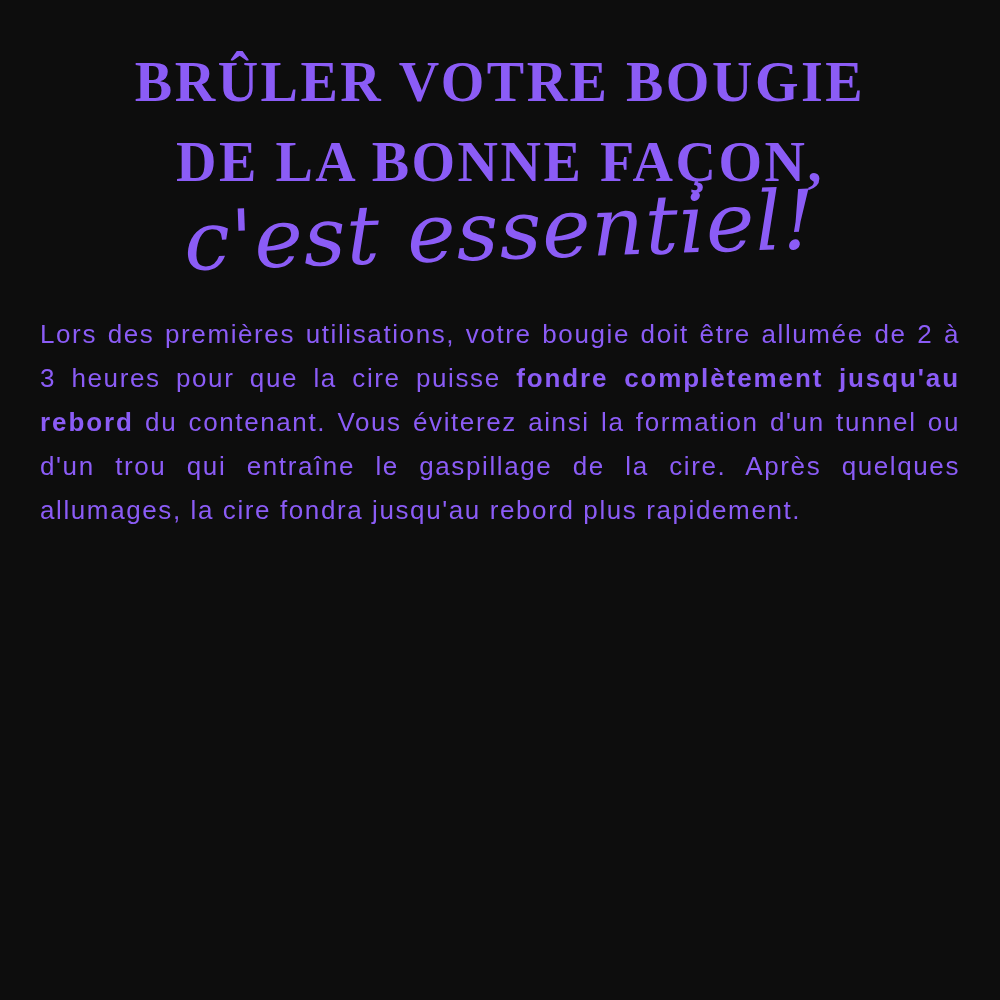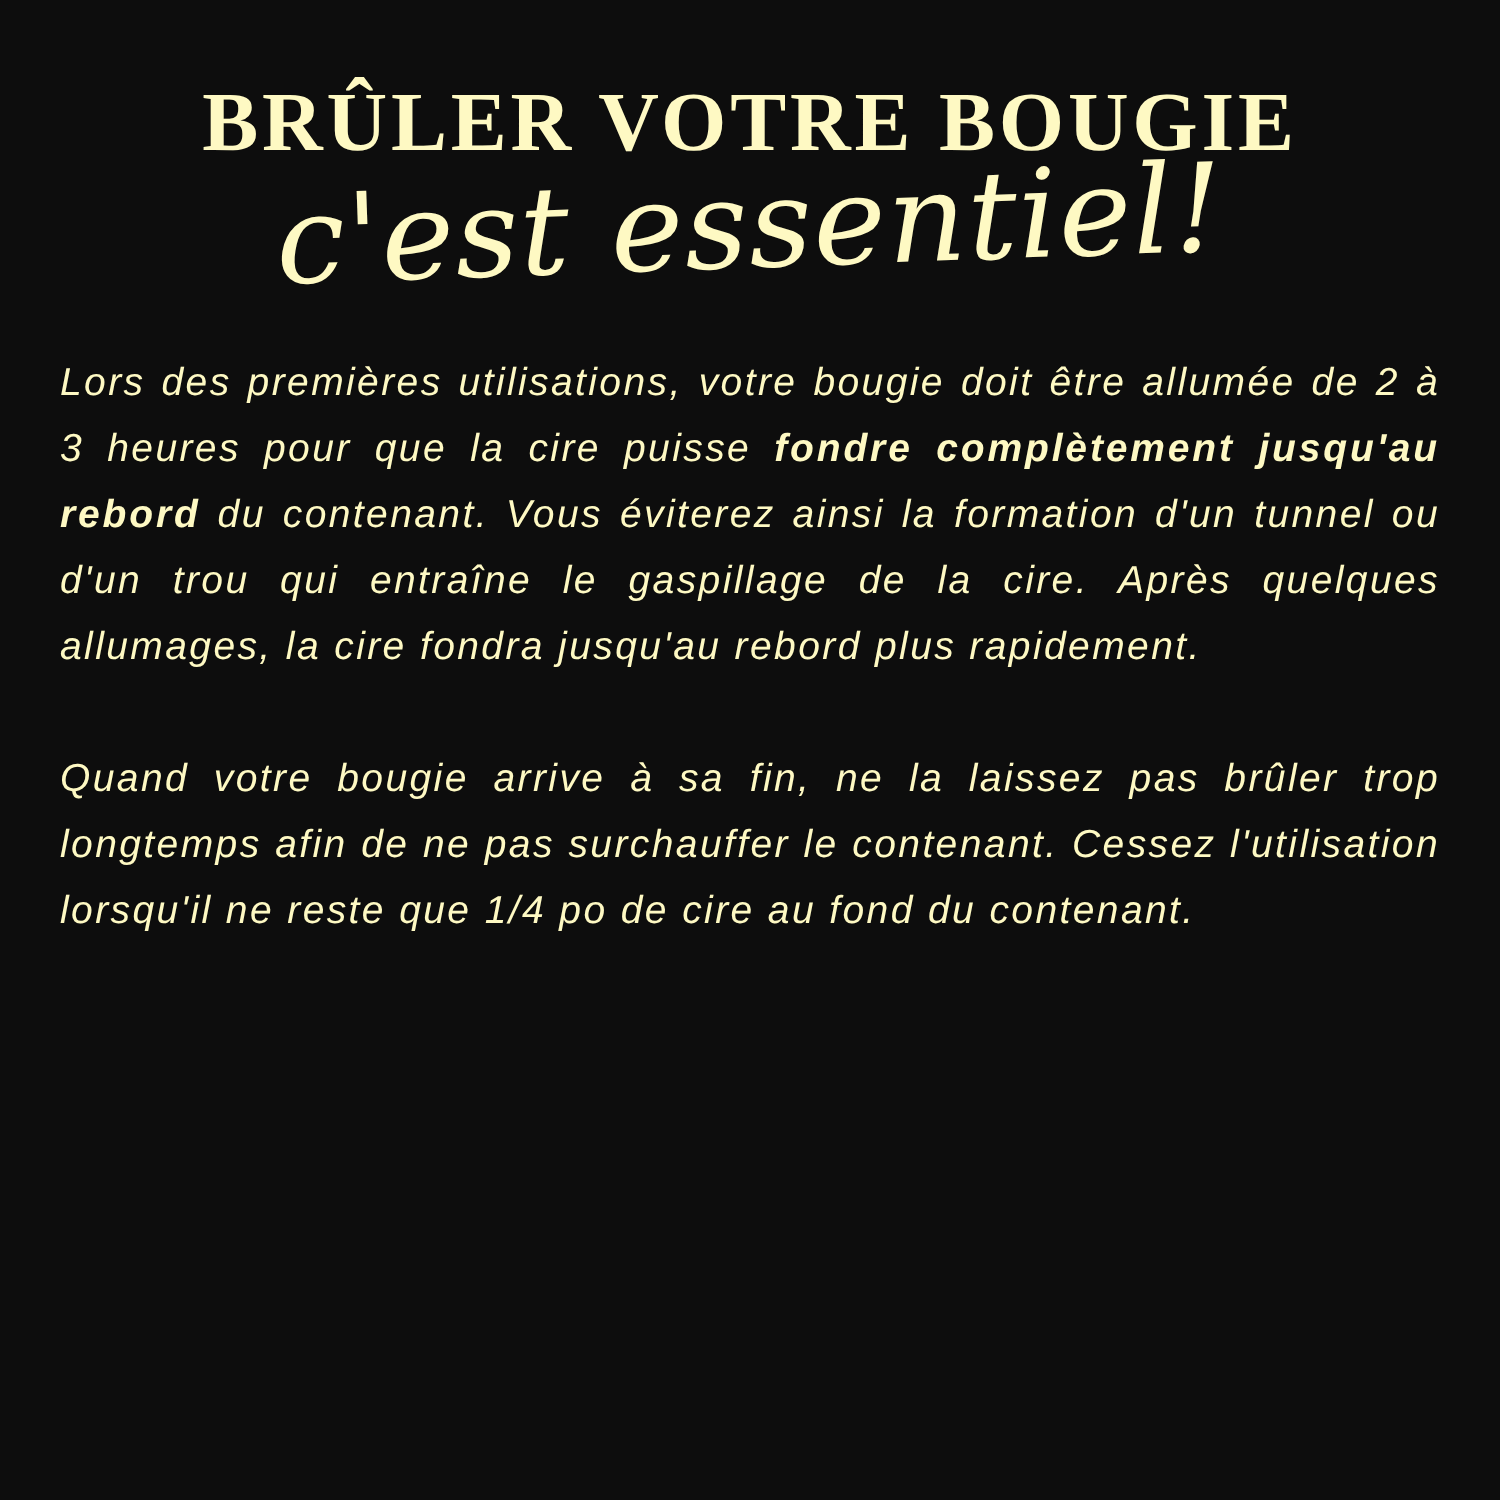--- a/index.html
+++ b/index.html
@@ -6,21 +6,21 @@
     margin: 0;
     padding: 0;
     background: #000;
   }
   .card {
     position: relative;
     width: 1000px;
     height: 1000px;
     margin: 0 auto;
     background: #0d0d0d;
-    color: #fef9c3;
+    color: #8b5cf6;
     overflow: hidden;
     box-sizing: border-box;
   }
   .header {
     text-align: center;
     padding-top: 42px;
   }
   .title-line {
     font-family: "Liberation Serif", "DejaVu Serif", serif;
     font-weight: 700;
@@ -42,43 +42,42 @@
     transform-origin: 50% 50%;
   }
   .body-text {
     margin: 26px 40px 0 40px;
     font-family: "Liberation Sans", "DejaVu Sans", sans-serif;
     font-weight: 400;
     font-size: 26px;
     line-height: 44px;
     letter-spacing: 1.6px;
     text-align: justify;
-    font-style: italic;
   }
   .body-text p {
     margin: 0 0 44px 0;
   }
   .body-text p:last-child {
     margin-bottom: 0;
   }
   .body-text strong {
     font-weight: 700;
     letter-spacing: 1.9px;
   }
 </style>
 </head>
 <body>
 
 <div class="card">
 
   <div class="header">
     <div class="title-line">BRÛLER VOTRE BOUGIE</div>
+    <div class="title-line">DE LA BONNE FAÇON,</div>
     <span class="subtitle-script">c'est essentiel!</span>
   </div>
 
   <div class="body-text">
     <p><span>Lors des premières utilisations, votre bougie doit être allumée de 2 à 3 heures pour que la cire puisse </span><strong>fondre complètement jusqu'au rebord</strong><span> du contenant. Vous éviterez ainsi la formation d'un tunnel ou d'un trou qui entraîne le gaspillage de la cire. Après quelques allumages, la cire fondra jusqu'au rebord plus rapidement.</span></p>
 
 
-    <p>Quand votre bougie arrive à sa fin, ne la laissez pas brûler trop longtemps afin de ne pas surchauffer le contenant. Cessez l'utilisation lorsqu'il ne reste que 1/4 po de cire au fond du contenant.</p>
   </div>
 
 </div>
 
 </body></html>

